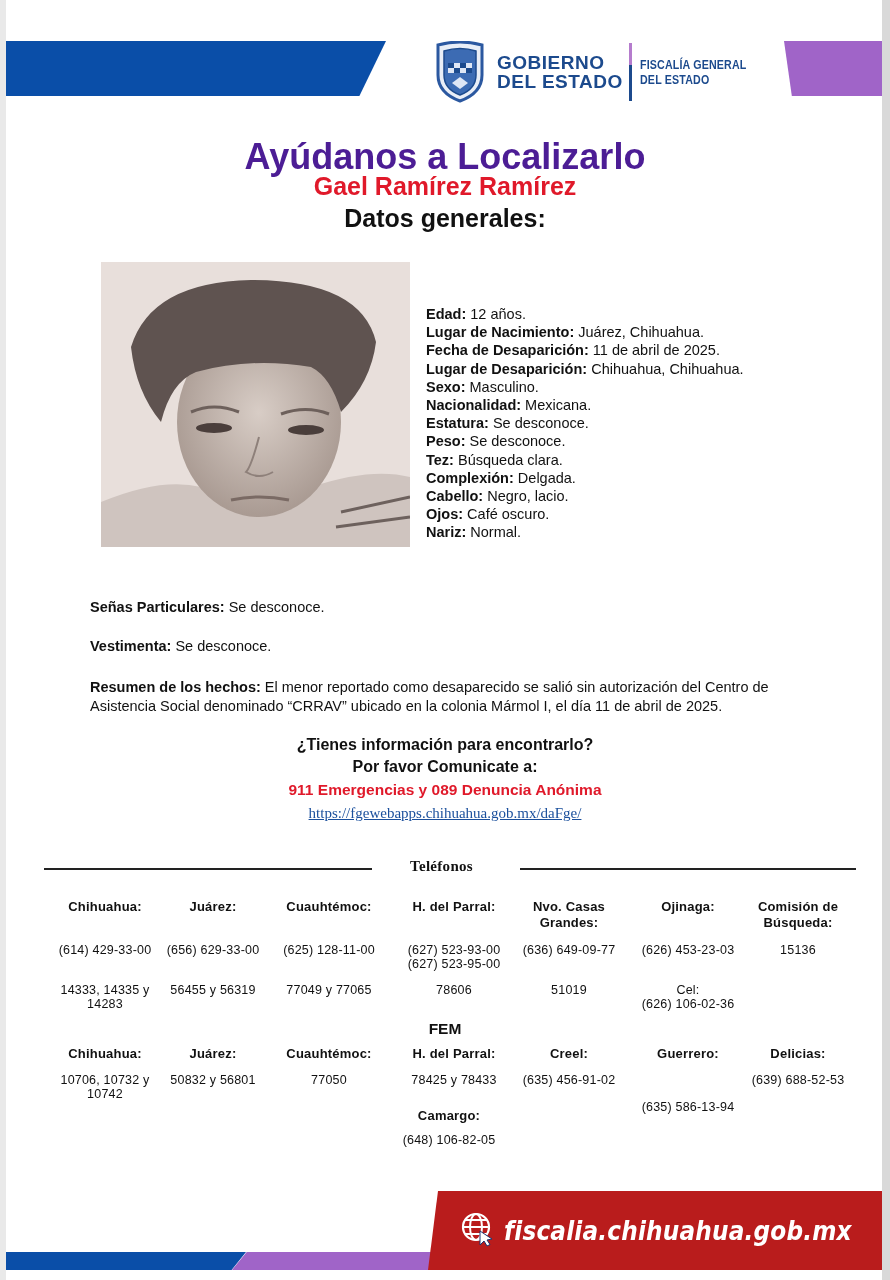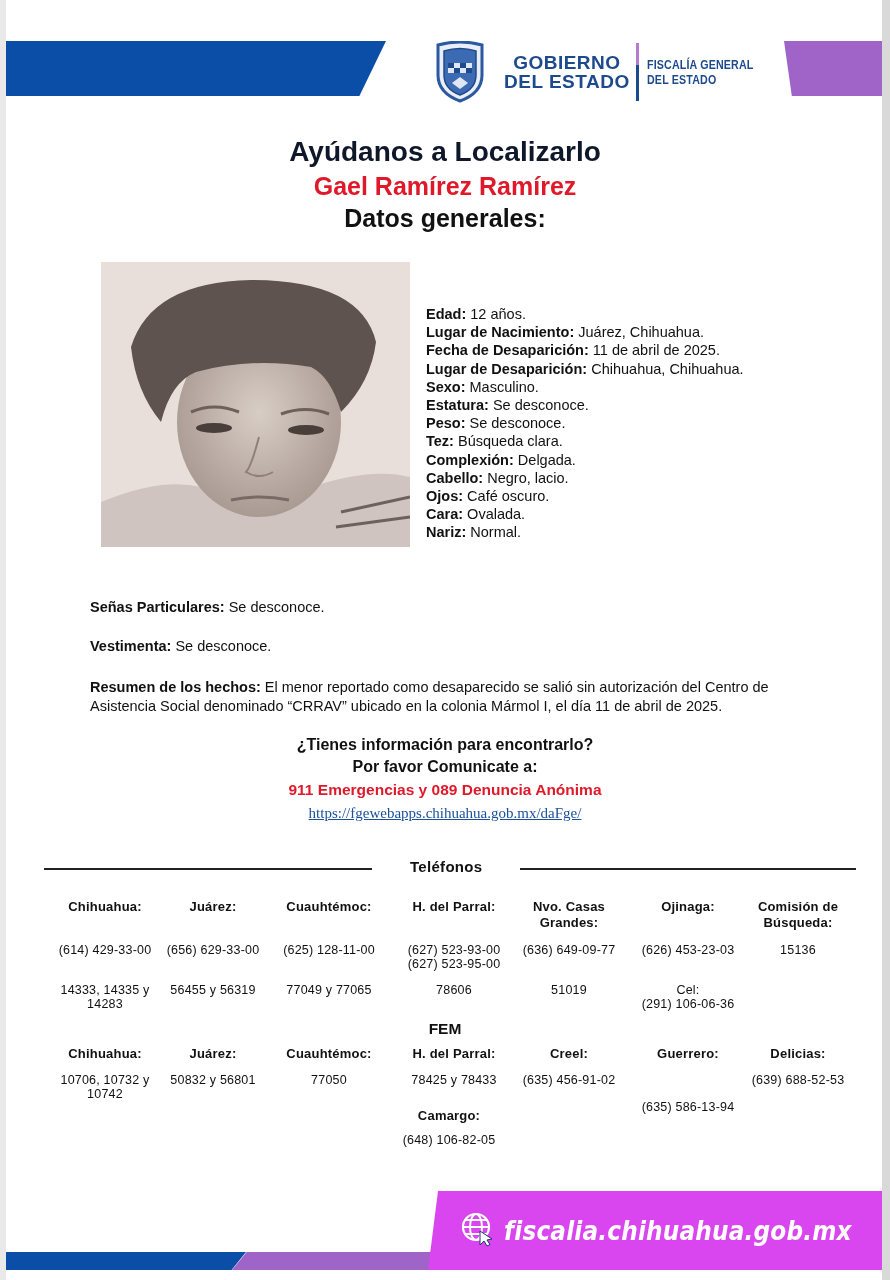--- a/index.html
+++ b/index.html
@@ -26,32 +26,32 @@
   .band-purple-top {
     position: absolute; left: 784px; top: 41px; width: 98px; height: 55px;
     background: #a064c8;
     clip-path: polygon(0 0, 100% 0, 100% 100%, 8% 100%);
   }
   .logo-wrap { position: absolute; left: 434px; top: 40px; height: 64px; display: flex; align-items: center; }
   .shield {
     width: 52px; height: 62px; position: relative;
   }
   .gob-text {
-    margin-left: 18px; color: #1c4a8d; font-weight: bold; font-size: 19px; line-height: 19px;
-    letter-spacing: 0.5px; text-align: center;
+    margin-left: 11px; color: #1c4a8d; font-weight: bold; font-size: 19px; line-height: 19px;
+    letter-spacing: 0.5px; text-align: left;
   }
   .divider-v {
     width: 3px; height: 58px; margin: 0 8px 0 6px;
     background: linear-gradient(#b57ccd 0 38%, #1c4a8d 38% 100%);
   }
   .fge-text { color: #1c4a8d; font-weight: bold; font-size: 13px; line-height: 15px; transform: scaleX(0.82); transform-origin: left center; letter-spacing: 0.2px; }
 
   
   .title { position: absolute; left: 0; width: 890px; text-align: center; font-weight: bold; }
-  .t1 { top: 136px; font-size: 28px; color: #0f172a; }
+  .t1 { top: 136px; font-size: 36px; color: #4c1d95; }
   .t2 { top: 172px; font-size: 25px; color: #e0192a; }
   .t3 { top: 204px; font-size: 25px; color: #111; }
 
   
   .photo {
     position: absolute; left: 101px; top: 262px; width: 309px; height: 285px;
     background: #e6dcd8; overflow: hidden;
   }
 
   
@@ -66,35 +66,35 @@
 
   .contact { position: absolute; left: 0; width: 890px; text-align: center; font-weight: bold; }
   .c1 { top: 736px; font-size: 16px; }
   .c2 { top: 758px; font-size: 16px; }
   .c3 { top: 781px; font-size: 15.5px; color: #e0192a; }
   .c4 { top: 805px; font-size: 15px; font-weight: normal; font-family: "Liberation Serif", serif; color: #1a4f9c; text-decoration: underline; }
 
   
   .section-head { position: absolute; left: 44px; top: 858px; width: 812px; height: 20px; }
   .section-head .line { position: absolute; top: 10px; height: 2px; background: #222; }
-  .section-head .label { position: absolute; left: 366px; top: 0; font-weight: bold; font-size: 15px; letter-spacing: 0.3px; }
+  .section-head .label { position: absolute; left: 366px; top: 0; font-weight: bold; font-size: 15px; letter-spacing: 0.3px; font-family: Liberation Serif, serif; }
 
   .grid { position: absolute; left: 0; width: 890px; font-size: 12.5px; line-height: 14px; }
   .cell { position: absolute; text-align: center; width: 124px; transform: translateX(-50%); letter-spacing: 0.2px; }
   .hdr { font-weight: bold; font-size: 13px; line-height: 16px; }
 
   .fem-label { position: absolute; left: 0; width: 890px; text-align: center; top: 1020px; font-weight: bold; font-size: 15.5px; }
 
   
   .band-blue-bot { position: absolute; left: 6px; top: 1252px; width: 240px; height: 18px; background: #0a4ea8;
     clip-path: polygon(0 0, 100% 0, 94% 100%, 0 100%); }
   .band-purple-bot { position: absolute; left: 232px; top: 1252px; width: 210px; height: 18px; background: #a064c8;
     clip-path: polygon(7% 0, 100% 0, 100% 100%, 0 100%); }
   .footer-bar {
-    position: absolute; left: 428px; top: 1191px; width: 454px; height: 79px; background: #d946ef;
+    position: absolute; left: 428px; top: 1191px; width: 454px; height: 79px; background: #b91c1c;
     clip-path: polygon(2.2% 0, 100% 0, 100% 100%, 0 100%);
     display: flex; align-items: center; padding-left: 32px; box-sizing: border-box;
   }
   .footer-url { color: #fff; font-weight: bold; font-style: italic; font-size: 27px; margin-left: 8px; letter-spacing: 0.2px; font-family: "DejaVu Sans", sans-serif; transform: scaleX(0.86); transform-origin: left center; white-space: nowrap; }
 </style>
 </head>
 <body>
 
 <div class="page"></div>
 <div class="edge-right"></div>
@@ -158,27 +158,27 @@
     <path d="M130 238 Q158 232 188 238" stroke="#7a6a64" stroke-width="3" fill="none"></path>
   </svg>
 </div>
 
 <div class="data-list" id="details">
     <div class="row"><b>Edad:</b><span> 12 años.</span></div>
     <div class="row"><b>Lugar de Nacimiento:</b><span> Juárez, Chihuahua.</span></div>
     <div class="row"><b>Fecha de Desaparición:</b><span> 11 de abril de 2025.</span></div>
     <div class="row"><b>Lugar de Desaparición:</b><span> Chihuahua, Chihuahua.</span></div>
     <div class="row"><b>Sexo:</b><span> Masculino.</span></div>
+    <div class="row"><b>Nacionalidad:</b><span> Mexicana.</span></div>
     <div class="row"><b>Estatura:</b><span> Se desconoce.</span></div>
     <div class="row"><b>Peso:</b><span> Se desconoce.</span></div>
     <div class="row"><b>Tez:</b><span> Búsqueda clara.</span></div>
     <div class="row"><b>Complexión:</b><span> Delgada.</span></div>
     <div class="row"><b>Cabello:</b><span> Negro, lacio.</span></div>
     <div class="row"><b>Ojos:</b><span> Café oscuro.</span></div>
-    <div class="row"><b>Cara:</b><span> Ovalada.</span></div>
     <div class="row"><b>Nariz:</b><span> Normal.</span></div>
   </div>
 
 <div class="para p1"><b>Señas Particulares:</b><span> Se desconoce.</span></div>
 <div class="para p2"><b>Vestimenta:</b><span> Se desconoce.</span></div>
 <div class="para p3"><b>Resumen de los hechos:</b><span> El menor reportado como desaparecido se salió sin autorización del Centro de Asistencia Social denominado “CRRAV” ubicado en la colonia Mármol I, el día 11 de abril de 2025.</span></div>
 
 <div class="contact c1">¿Tienes información para encontrarlo?</div>
 <div class="contact c2">Por favor Comunicate a:</div>
 <div class="contact c3">911 Emergencias y 089 Denuncia Anónima</div>
@@ -205,21 +205,21 @@
     <div class="cell" style="left: 454px; top: 943px; white-space: pre-line;">(627) 523-93-00
 (627) 523-95-00</div>
     <div class="cell" style="left: 454px; top: 983px; white-space: pre-line;">78606</div>
     <div class="cell hdr" style="left: 569px; top: 899px; white-space: pre-line;">Nvo. Casas
 Grandes:</div>
     <div class="cell" style="left: 569px; top: 943px; white-space: pre-line;">(636) 649-09-77</div>
     <div class="cell" style="left: 569px; top: 983px; white-space: pre-line;">51019</div>
     <div class="cell hdr" style="left: 688px; top: 899px; white-space: pre-line;">Ojinaga:</div>
     <div class="cell" style="left: 688px; top: 943px; white-space: pre-line;">(626) 453-23-03</div>
     <div class="cell" style="left: 688px; top: 983px; white-space: pre-line;">Cel:
-(291) 106-06-36</div>
+(626) 106-02-36</div>
     <div class="cell hdr" style="left: 798px; top: 899px; white-space: pre-line;">Comisión de
 Búsqueda:</div>
     <div class="cell" style="left: 798px; top: 943px; white-space: pre-line;">15136</div>
     <div class="cell" style="left: 798px; top: 983px; white-space: pre-line;"></div>
   </div>
 
 <div class="fem-label">FEM</div>
 <div class="grid" id="fem-grid">
     <div class="cell hdr" style="left: 105px; top: 1046px; white-space: pre-line;">Chihuahua:</div>
     <div class="cell" style="left: 105px; top: 1073px; white-space: pre-line;">10706, 10732 y

